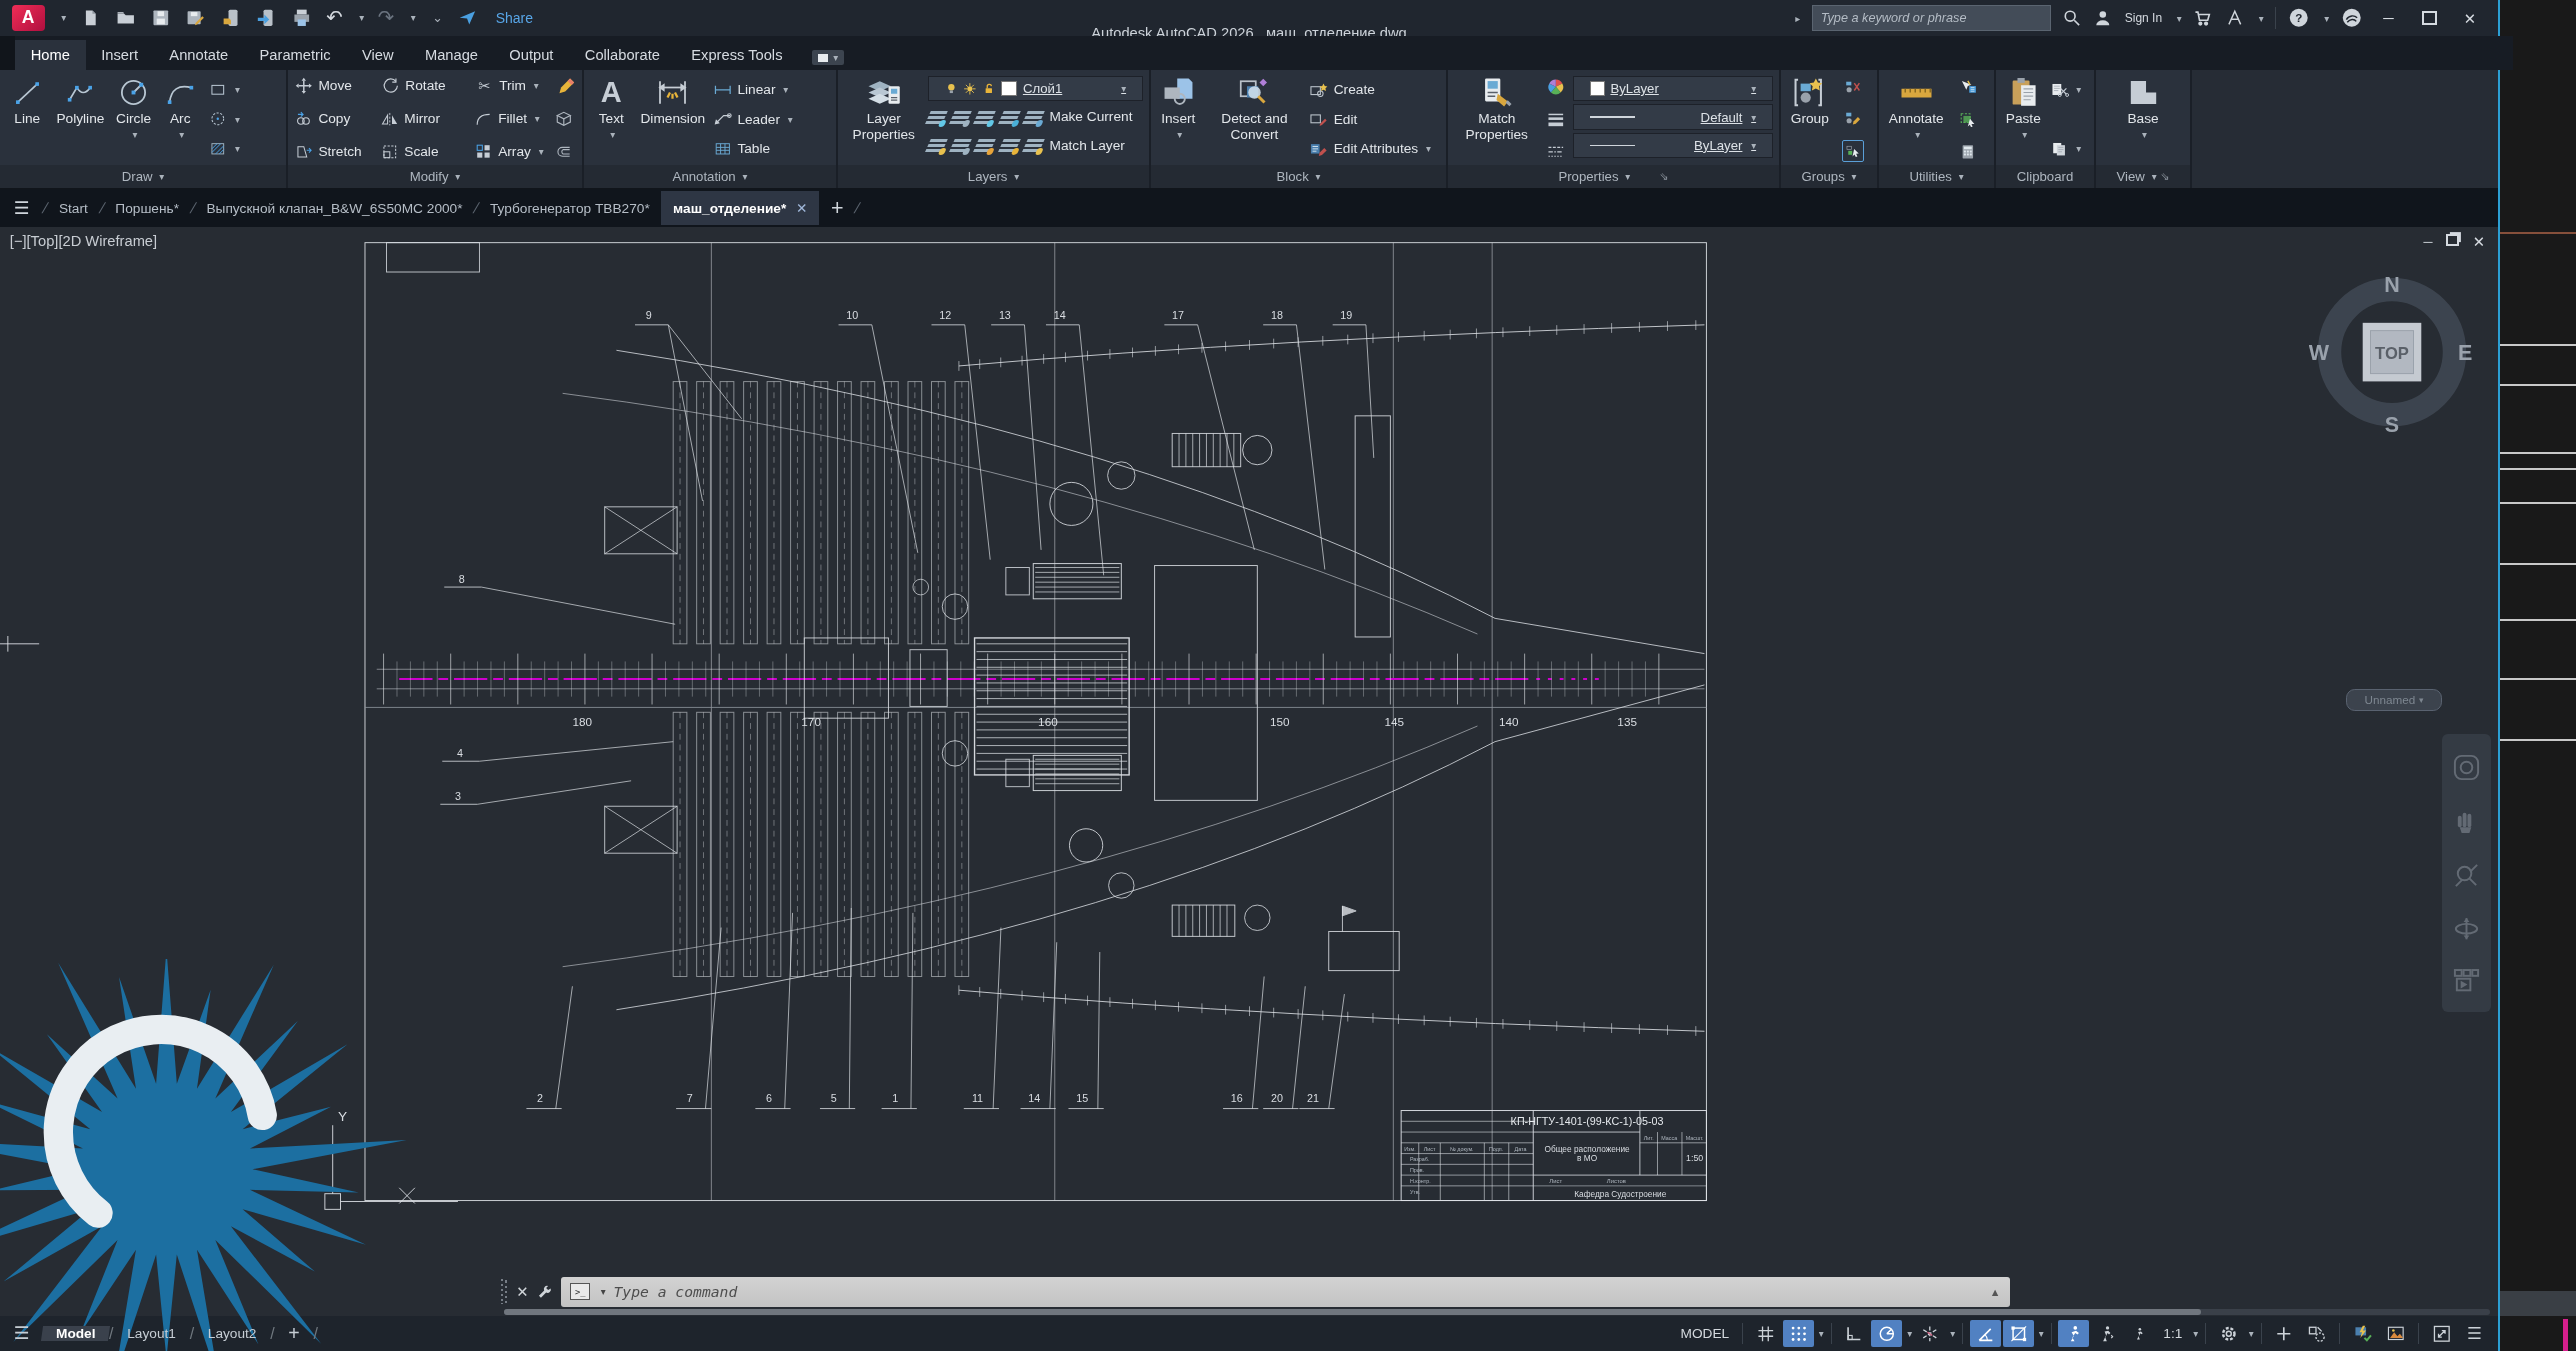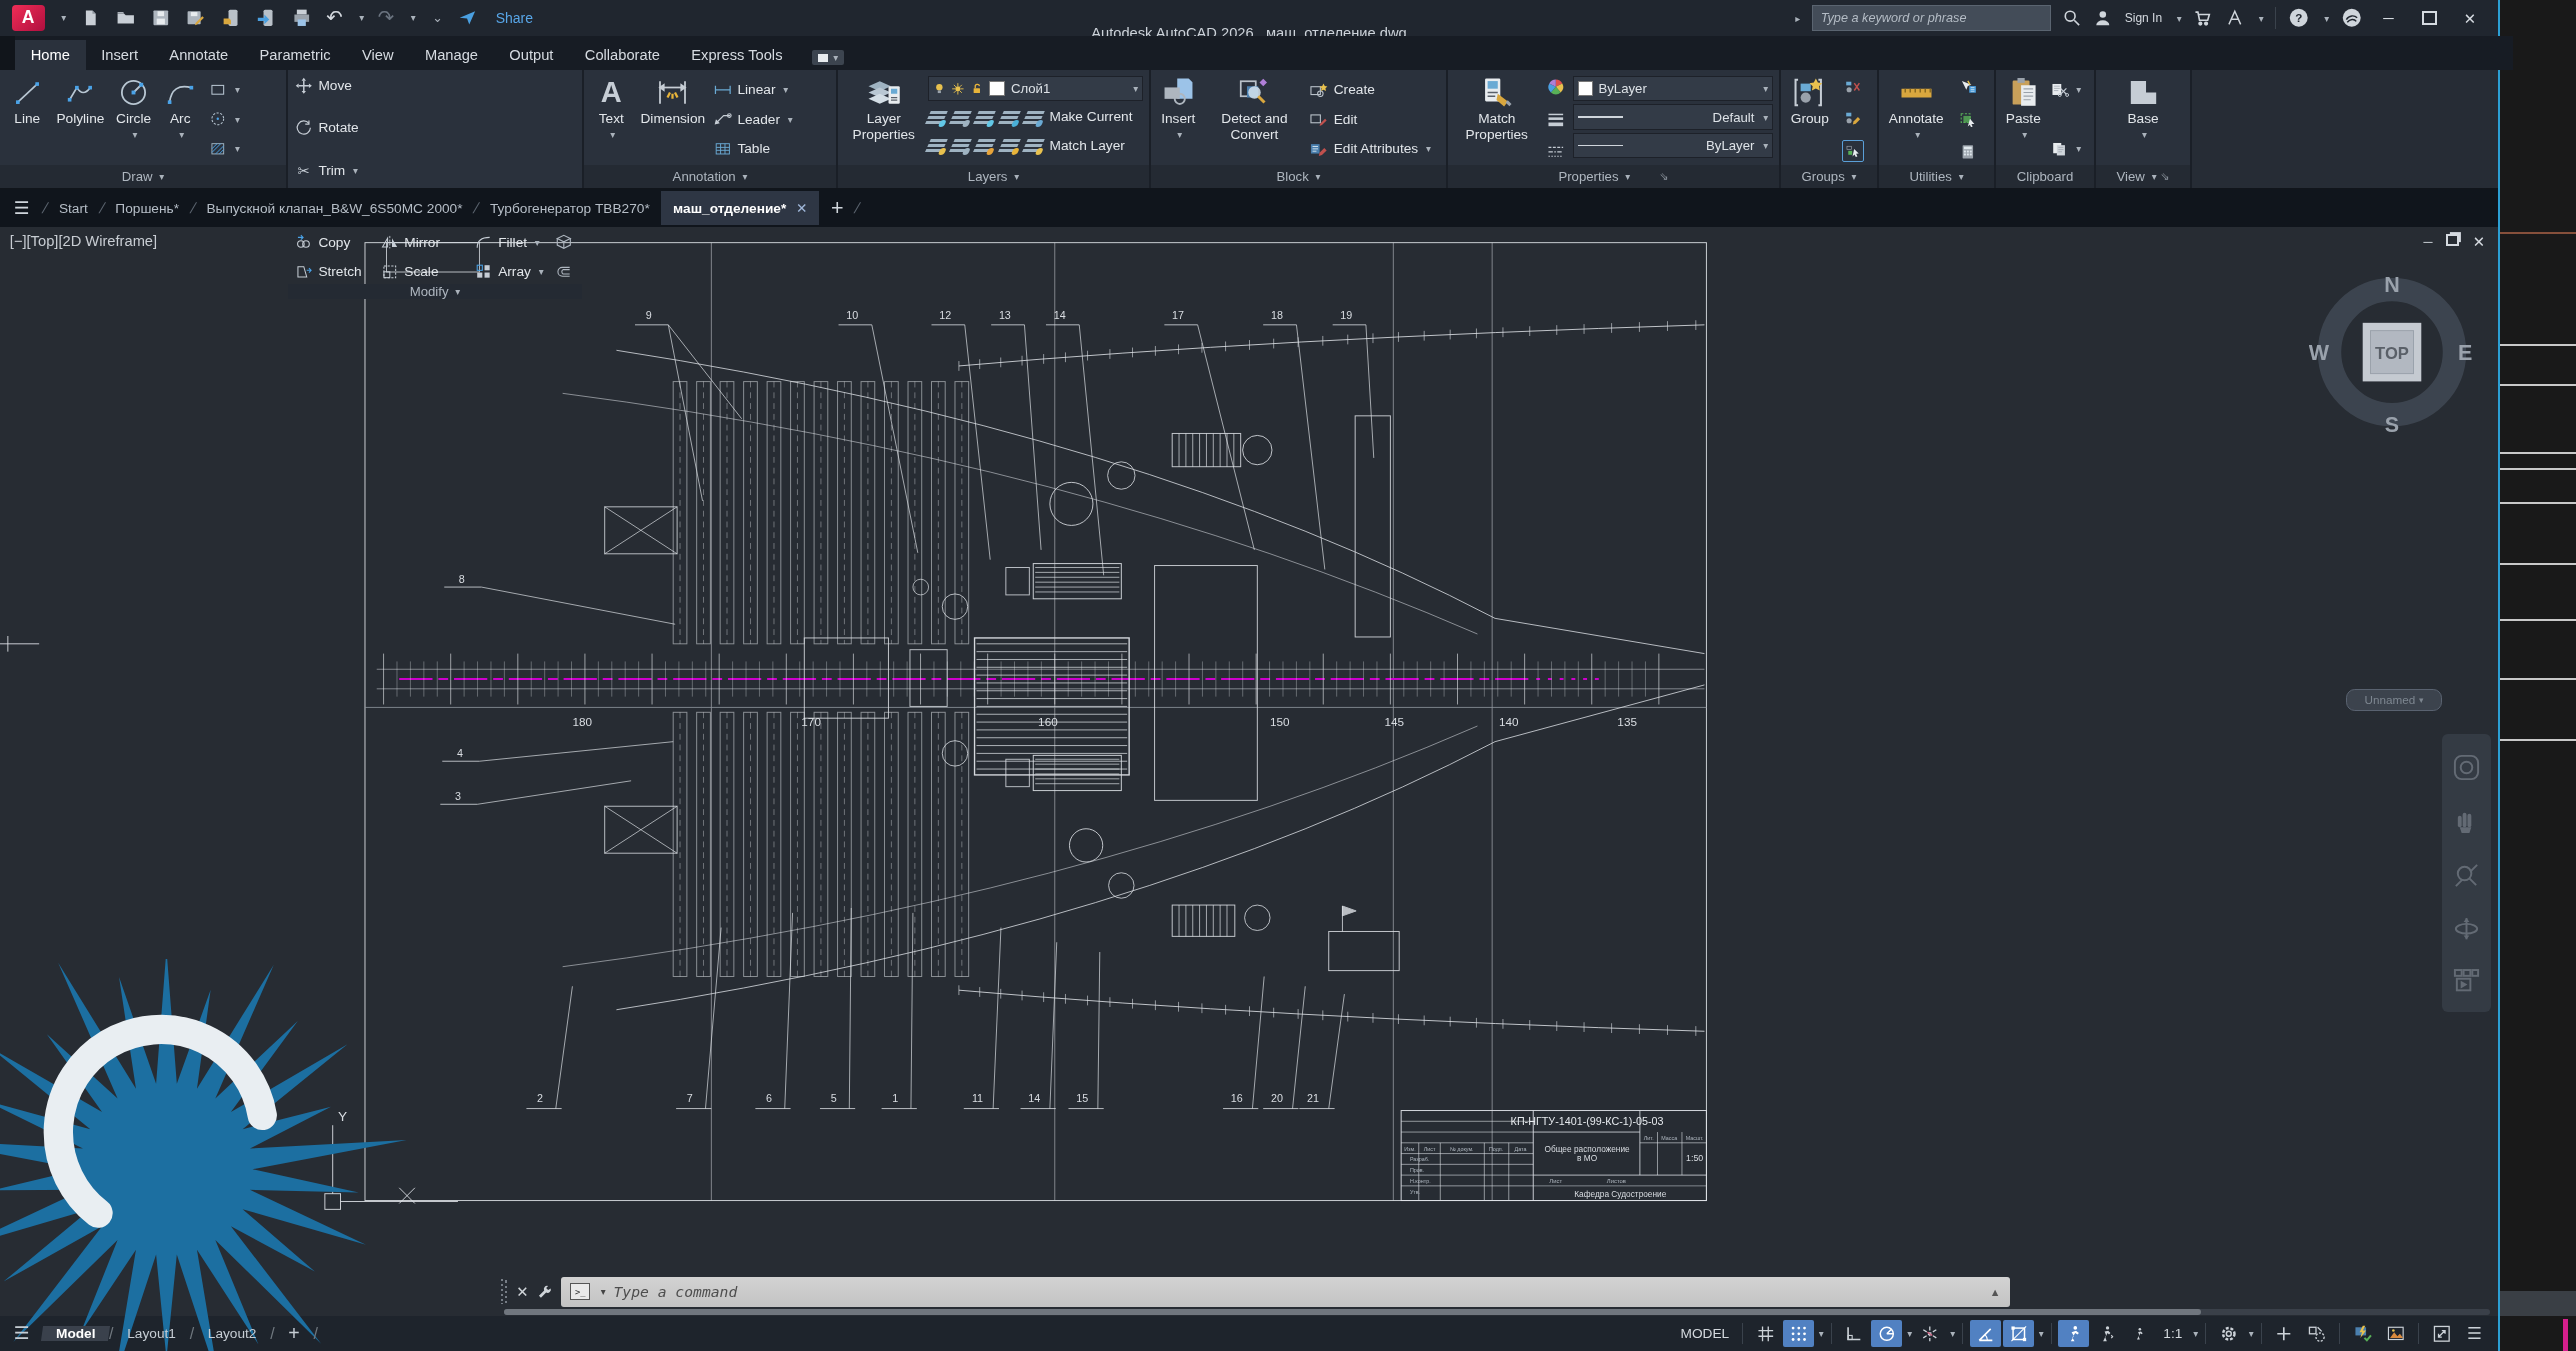--- a/index.html
+++ b/index.html
@@ -36,21 +36,21 @@
   .p-body{flex:1;display:flex;align-items:stretch;padding:3.9px 5.9px 0 5.9px;gap:3.9px;}
   .p-foot{height:23.5px;background:#242a33;display:flex;align-items:center;justify-content:center;
           font-size:13.2px;color:#aeb6bf;gap:3.9px;}
   .bb{display:flex;flex-direction:column;align-items:center;justify-content:flex-start;padding:2px 3.9px;gap:2px;}
   .bb .ic34{width:35px;height:33px;display:flex;align-items:center;justify-content:center;}
   .bb-l{font-size:13.7px;color:#e2e6ea;text-align:center;line-height:1.15;}
   .scol{display:flex;flex-direction:column;justify-content:space-between;padding:2.9px 0;}
   .sbtnr{display:flex;align-items:center;gap:4.9px;font-size:13.7px;color:#e2e6ea;height:25.4px;}
   .i20{width:19.6px;height:19.6px;display:flex;align-items:center;justify-content:center;}
   .combo{background:#333b47;border:1px solid #1d2129;height:23.5px;display:flex;align-items:center;
-         font-size:13.2px;color:#dde2e7;padding:0 4px;gap:5.9px;}
+         font-size:13.2px;color:#dde2e7;padding:0 16px;gap:5.9px;text-decoration:underline;}
   .combo .flex1{flex:1;}
   .stk{width:16.6px;height:12.7px;background:repeating-linear-gradient(180deg,#9fb3c2 0 2.9px,transparent 2.9px 4.9px);
        transform:skewX(-24deg);display:inline-block;position:relative;}
   .stk i{position:absolute;right:-3.9px;bottom:-2.9px;width:6.8px;height:6.8px;border-radius:50%;display:block;}
   
   #filetabs{left:0;top:189px;width:2498px;height:38px;background:#10151c;display:flex;align-items:center;z-index:60;}
   .ftab{font-size:13.7px;color:#b6bec7;padding:8.8px 11.7px;white-space:nowrap;}
   .ftab.active{background:#2e3644;color:#fff;font-weight:bold;display:flex;align-items:center;gap:9.8px;}
   .fslash{color:#5c6570;font-size:14.7px;transform:skewX(-18deg);}
   .fplus{color:#cfd5db;font-size:21.5px;padding:0 11.7px;}
@@ -318,21 +318,21 @@
       </div>
     </div>
     <div class="p-foot">
         <span>Draw</span>
         <span class="dd">▾</span>
       </div>
   </div>
 
   <div class="panel" style="width:294px">
     <div class="p-body" style="flex-direction:column;justify-content:space-between;padding-top:2.9px;">
-      <div style="display:flex;gap:17px;flex-direction:column;">
+      <div style="display:flex;gap:17px;">
         <div class="sbtnr" style="width:82px">
             <span class="i20">
               <svg width="17.6" height="17.6" viewBox="0 0 24 24" fill="#c6cdd5">
                 <path d="M12 1l3 4h-6zM12 23l-3-4h6zM1 12l4-3v6zM23 12l-4 3v-6z"></path>
                 <path d="M11 5h2v14h-2zM5 11h14v2H5z"></path>
               </svg>
             </span>
             <span>Move</span>
           </div>
         <div class="sbtnr" style="width:90px">

